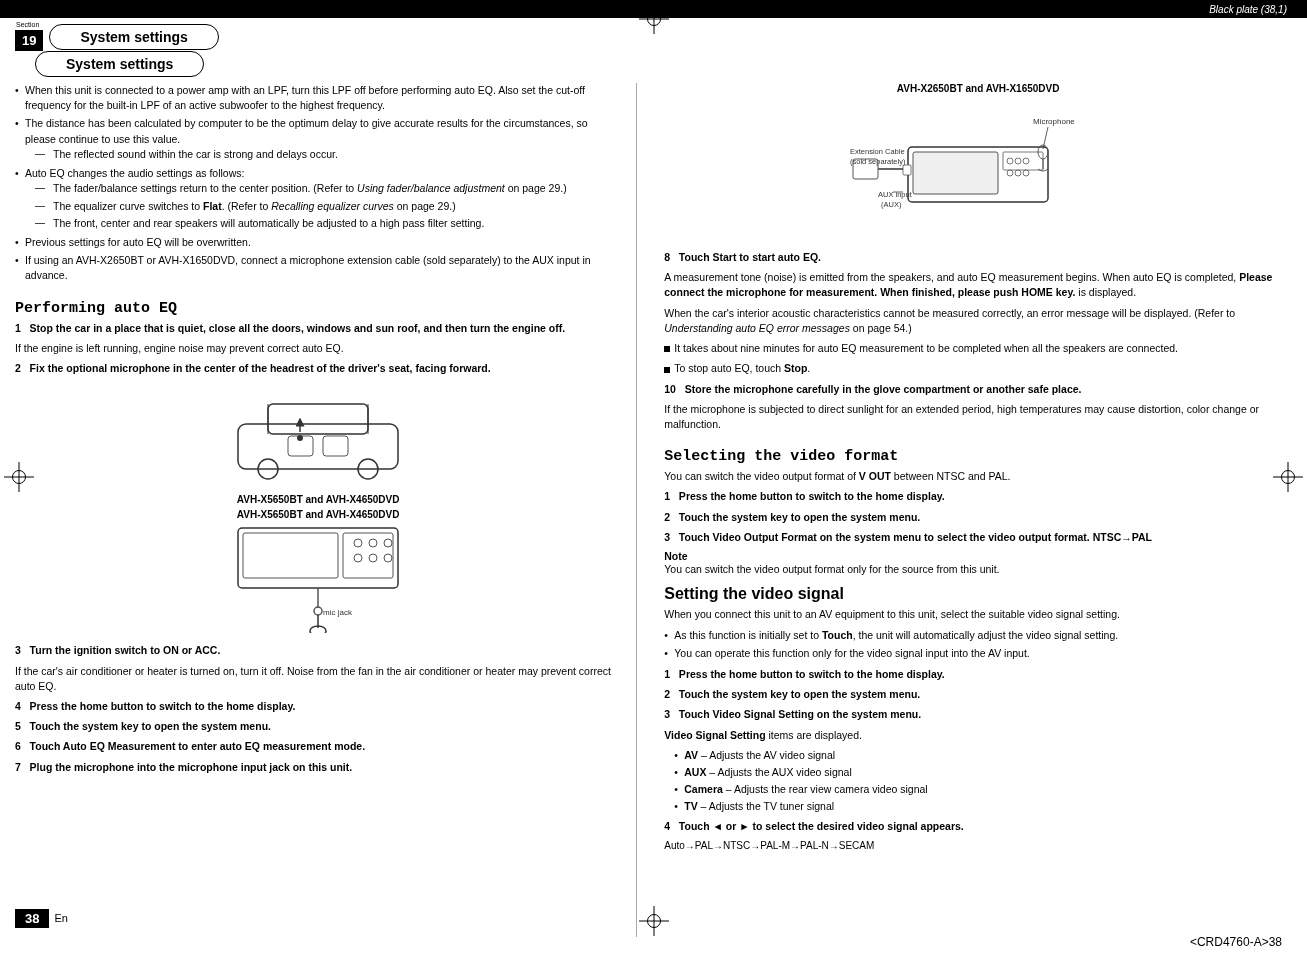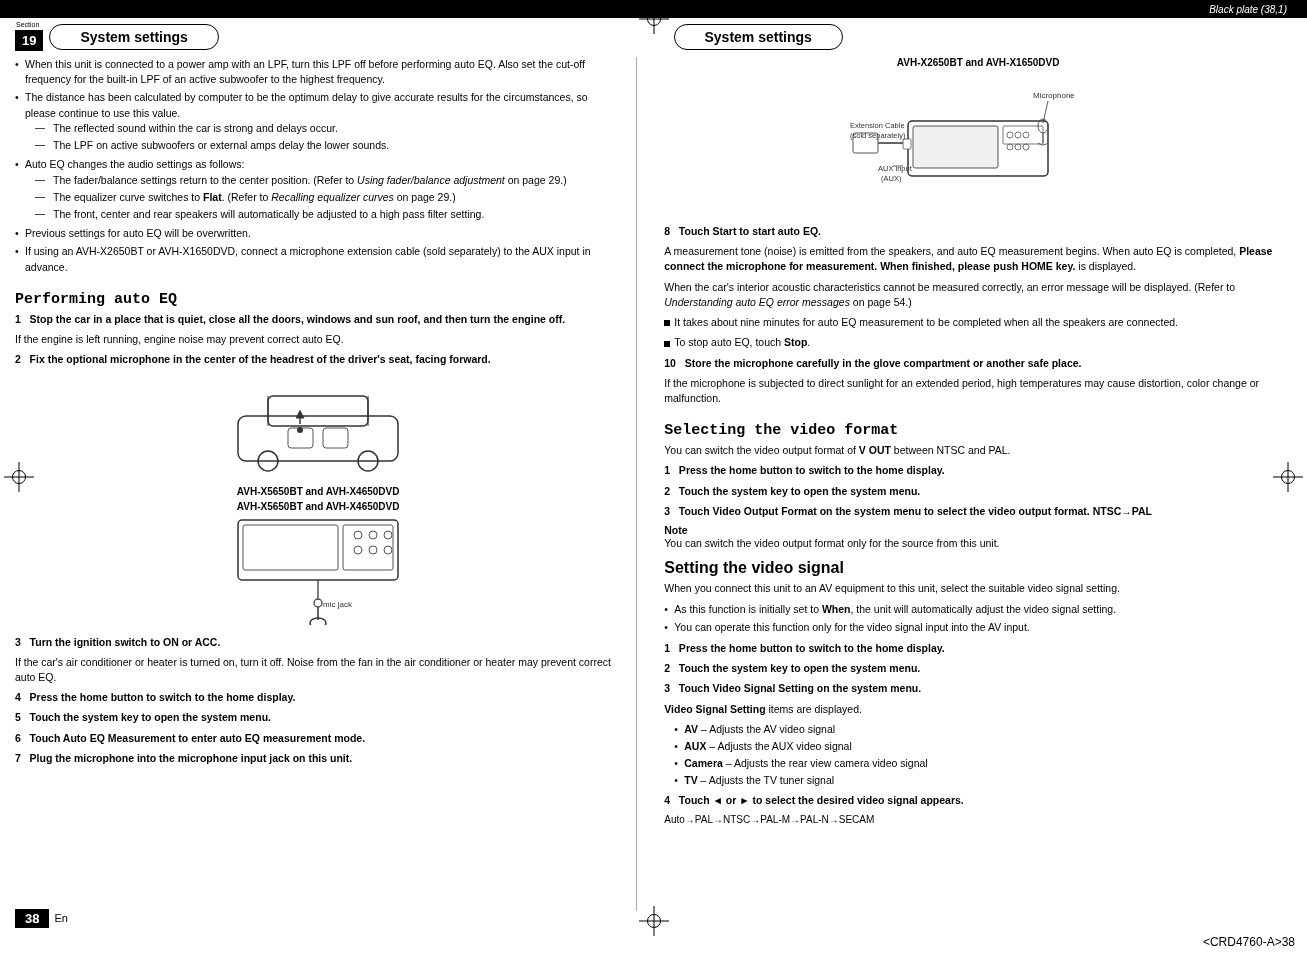--- a/index.html
+++ b/index.html
@@ -134,21 +134,21 @@
 <div class="crosshair" style="position:absolute;top:50%;left:4px;transform:translateY(-50%);">
   <div class="crosshair-circle"></div>
 </div>
 
 <div class="crosshair" style="position:absolute;top:50%;right:4px;transform:translateY(-50%);">
   <div class="crosshair-circle"></div>
 </div>
 
 <div style="position:absolute;top:22px;left:15px;right:15px;bottom:28px;">
 
-  <div class="headers-row" style="margin-bottom:6px;">
+  <div class="headers-row" style="margin-bottom:6px;flex-direction:column;">
 
     <div class="left-header" style="display:flex;align-items:center;gap:6px;">
       <div style="position:relative;display:inline-block;">
         <span style="font-size:7px;position:absolute;top:-1px;left:1px;">Section</span>
         <div style="background:#000;color:#fff;font-weight:bold;font-size:13px;padding:3px 7px;min-width:28px;text-align:center;margin-top:8px;">19</div>
       </div>
       <div style="border:1.5px solid #000;border-radius:14px;padding:4px 30px;font-weight:bold;font-size:14px;">System settings</div>
     </div>
 
     <div class="right-header" style="display:flex;align-items:center;padding-left:20px;">
@@ -158,21 +158,20 @@
 
   <div style="display:flex;gap:7px;height:calc(100% - 50px);">
 
     <div style="width:49%;padding-right:15px;border-right:1px solid #aaa;overflow:hidden;">
 
       <ul class="bullet-list">
         <li>When this unit is connected to a power amp with an LPF, turn this LPF off before performing auto EQ. Also set the cut-off frequency for the built-in LPF of an active subwoofer to the highest frequency.</li>
         <li>The distance has been calculated by computer to be the optimum delay to give accurate results for the circumstances, so please continue to use this value.
           <ul class="dash-list">
             <li>The reflected sound within the car is strong and delays occur.</li>
-            <li>The LPF on active subwoofers or external amps delay the lower sounds.</li>
           </ul>
         </li>
         <li>Auto EQ changes the audio settings as follows:
           <ul class="dash-list">
             <li>The fader/balance settings return to the center position. (Refer to <em>Using fader/balance adjustment</em> on page 29.)</li>
             <li>The equalizer curve switches to <strong>Flat</strong>. (Refer to <em>Recalling equalizer curves</em> on page 29.)</li>
             <li>The front, center and rear speakers will automatically be adjusted to a high pass filter setting.</li>
           </ul>
         </li>
         <li>Previous settings for auto EQ will be overwritten.</li>
@@ -310,40 +309,40 @@
       <p><strong>3&nbsp;&nbsp;&nbsp;Touch Video Output Format on the system menu to select the video output format. NTSC→PAL</strong></p>
 
       <div class="note-box">
         <span class="note-title">Note</span>
         <p>You can switch the video output format only for the source from this unit.</p>
       </div>
 
       <div class="big-heading">Setting the video signal</div>
       <p>When you connect this unit to an AV equipment to this unit, select the suitable video signal setting.</p>
       <ul class="bullet-list">
-        <li>As this function is initially set to <strong>When</strong>, the unit will automatically adjust the video signal setting.</li>
+        <li>As this function is initially set to <strong>Touch</strong>, the unit will automatically adjust the video signal setting.</li>
         <li>You can operate this function only for the video signal input into the AV input.</li>
       </ul>
 
       <p><strong>1&nbsp;&nbsp;&nbsp;Press the home button to switch to the home display.</strong></p>
       <p><strong>2&nbsp;&nbsp;&nbsp;Touch the system key to open the system menu.</strong></p>
       <p><strong>3&nbsp;&nbsp;&nbsp;Touch Video Signal Setting on the system menu.</strong></p>
       <p><strong>Video Signal Setting</strong> items are displayed.</p>
       <ul class="sub-bullet">
         <li><strong>AV</strong> – Adjusts the AV video signal</li>
         <li><strong>AUX</strong> – Adjusts the AUX video signal</li>
         <li><strong>Camera</strong> – Adjusts the rear view camera video signal</li>
         <li><strong>TV</strong> – Adjusts the TV tuner signal</li>
       </ul>
 
       <p><strong>4&nbsp;&nbsp;&nbsp;Touch ◄ or ► to select the desired video signal appears.</strong></p>
       <p class="arrow-seq">Auto→PAL→NTSC→PAL-M→PAL-N→SECAM</p>
     </div>
   </div>
 </div>
 
-<div style="position:absolute;bottom:5px;left:15px;right:12px;display:flex;justify-content:space-between;align-items:center;gap:16px;">
+<div style="position:absolute;bottom:5px;left:15px;right:25px;display:flex;justify-content:space-between;align-items:center;gap:16px;">
   <div style="display:flex;align-items:center;gap:5px;">
     <div style="background:#000;color:#fff;padding:2px 10px;font-size:13px;font-weight:bold;">38</div>
     <span style="font-size:11px;">En</span>
   </div>
   <div style="font-size:12px;margin-top:48px;">&lt;CRD4760-A&gt;38</div>
 </div>
 
 </body></html>

